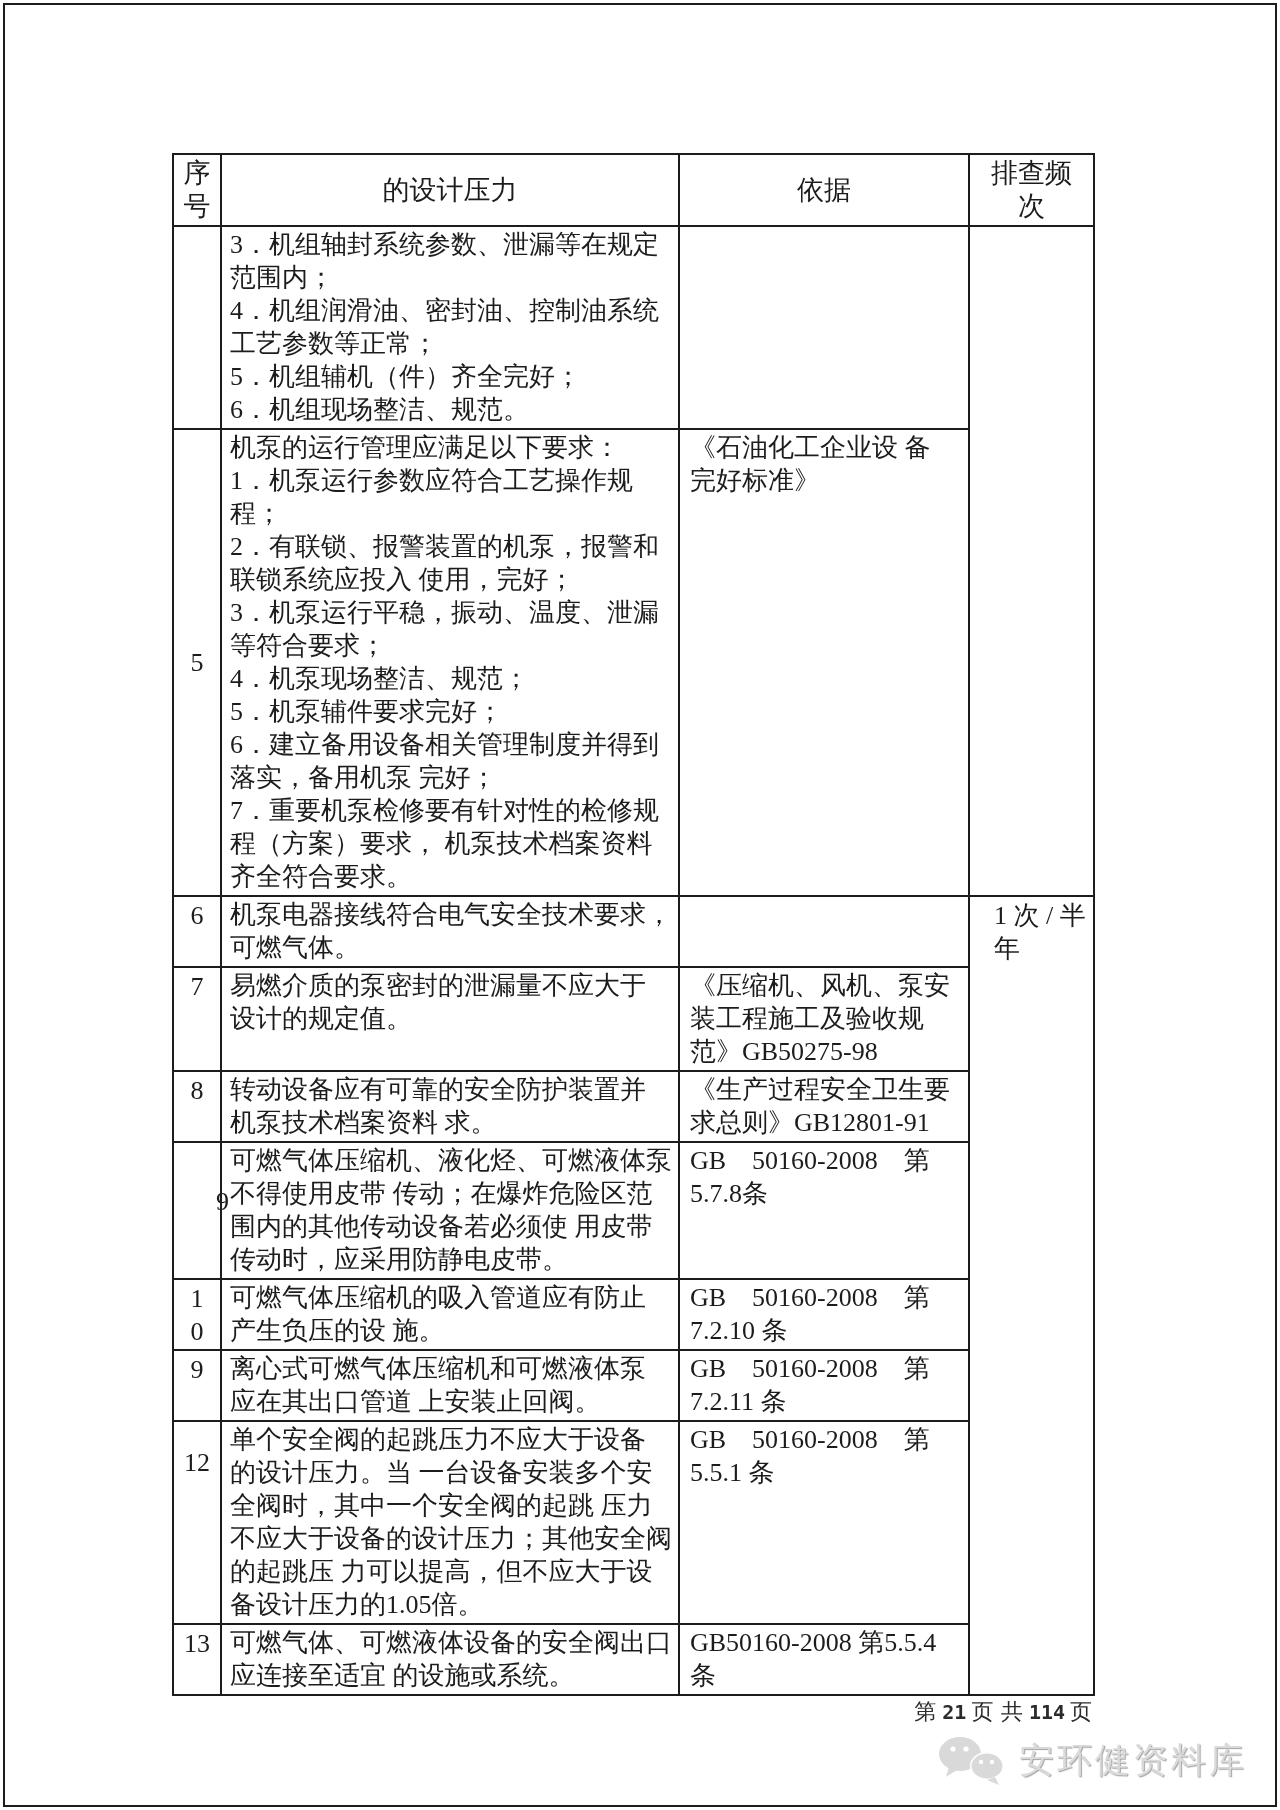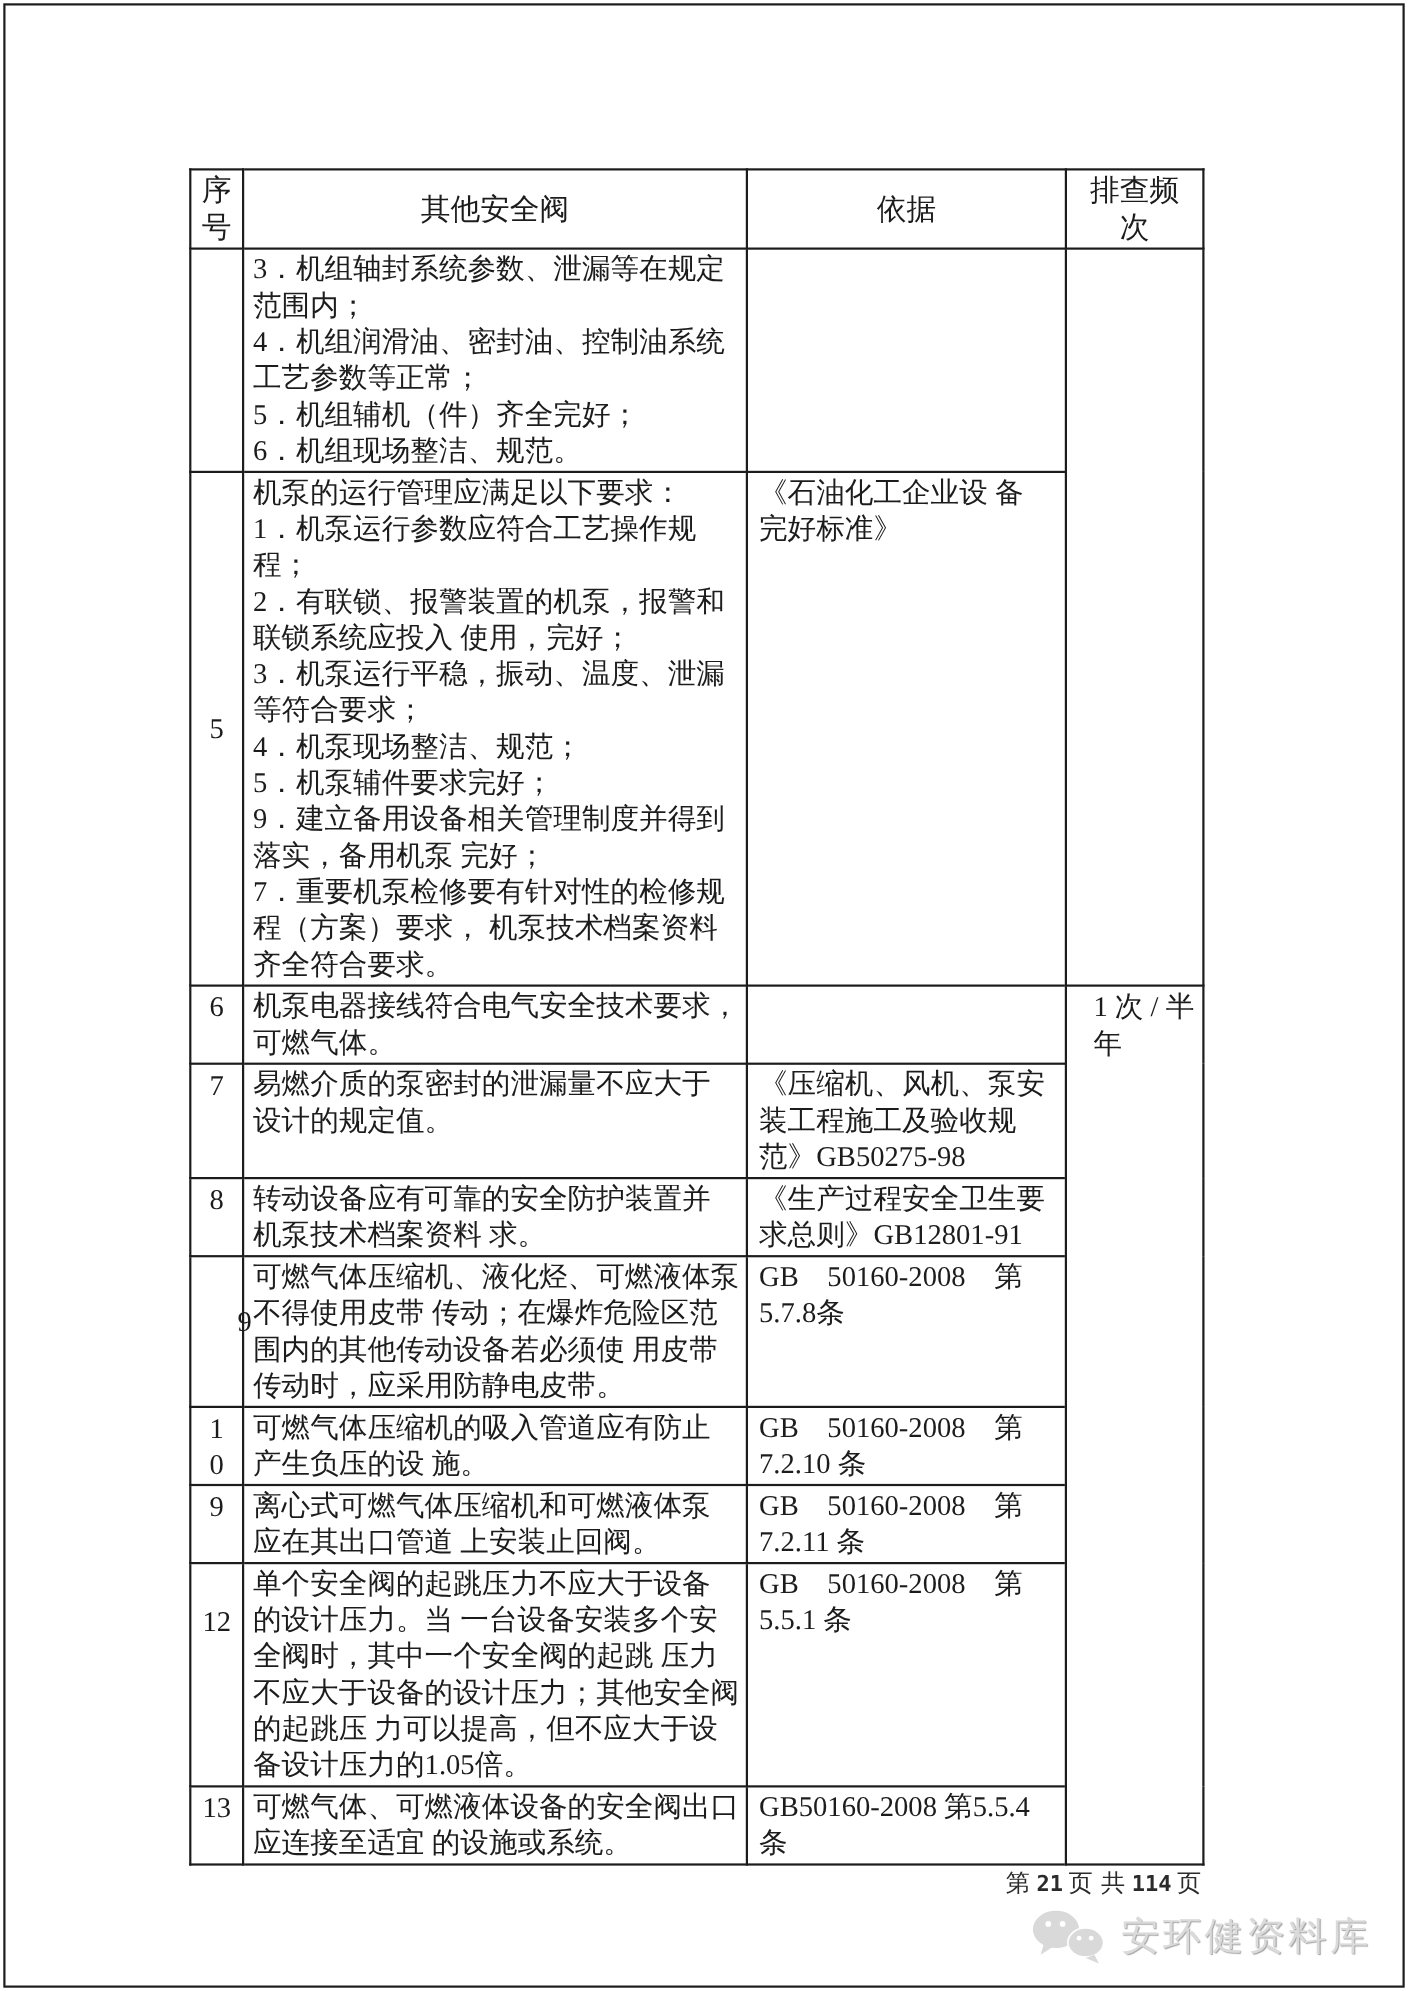--- a/index.html
+++ b/index.html
@@ -22,21 +22,21 @@
     font-size:27px;text-align:center;vertical-align:middle;padding:2px 0;
   }
   .checklist td{vertical-align:top;}
   td.cell-no{ text-align:center;padding:2px 0 0 0; }
   td.cell-content{ padding:1px 4px 2px 8px;font-family:Liberation Serif, serif; }
   td.cell-basis{ padding:1px 4px 2px 10px;font-family:Liberation Serif, serif; }
   td.cell-freq{ padding:2px 2px 2px 24px; }
   td.no-mid{ vertical-align:middle;padding-top:0; }
   td.no-nine{ text-align:right;padding-top:42px; }
   td.no-nine span{ position:relative;left:9px;display:inline-block; }
-  td.no-offset{ padding-top:36px;font-family:Liberation Serif, serif; }
+  td.no-offset{ padding-top:24px;font-family:Liberation Serif, serif; }
   .footer{
     position:absolute;left:172px;top:1697px;width:921px;text-align:right;
     font-size:22px;color:#2b2b2b;letter-spacing:1px;
   }
   .footer .num{
     font-family:"DejaVu Sans Mono","DejaVu Sans",sans-serif;
     font-weight:bold;font-size:20px;margin:0 5px;letter-spacing:0;
   }
   .watermark{
     position:absolute;top:1733px;right:33px;
@@ -58,21 +58,21 @@
   <colgroup>
     <col style="width:48px">
     <col style="width:458px">
     <col style="width:290px">
     <col style="width:125px">
   </colgroup>
   <thead>
     <tr>
       <th>序
 号</th>
-      <th>其他安全阀</th>
+      <th>的设计压力</th>
       <th>依据</th>
       <th>排查频
 次</th>
     </tr>
   </thead>
   <tbody>
     <tr>
       <td class="cell-no"></td>
       <td class="cell-content">3．机组轴封系统参数、泄漏等在规定
 范围内；
@@ -86,21 +86,21 @@
     <tr>
       <td class="cell-no no-mid">5</td>
       <td class="cell-content">机泵的运行管理应满足以下要求：
 1．机泵运行参数应符合工艺操作规程；
 2．有联锁、报警装置的机泵，报警和
 联锁系统应投入 使用，完好；
 3．机泵运行平稳，振动、温度、泄漏
 等符合要求；
 4．机泵现场整洁、规范；
 5．机泵辅件要求完好；
-9．建立备用设备相关管理制度并得到
+6．建立备用设备相关管理制度并得到
 落实，备用机泵 完好；
 7．重要机泵检修要有针对性的检修规
 程（方案）要求， 机泵技术档案资料
 齐全符合要求。</td>
       <td class="cell-basis">《石油化工企业设 备
 完好标准》</td>
     </tr>
     <tr>
       <td class="cell-no">6</td>
       <td class="cell-content">机泵电器接线符合电气安全技术要求，

